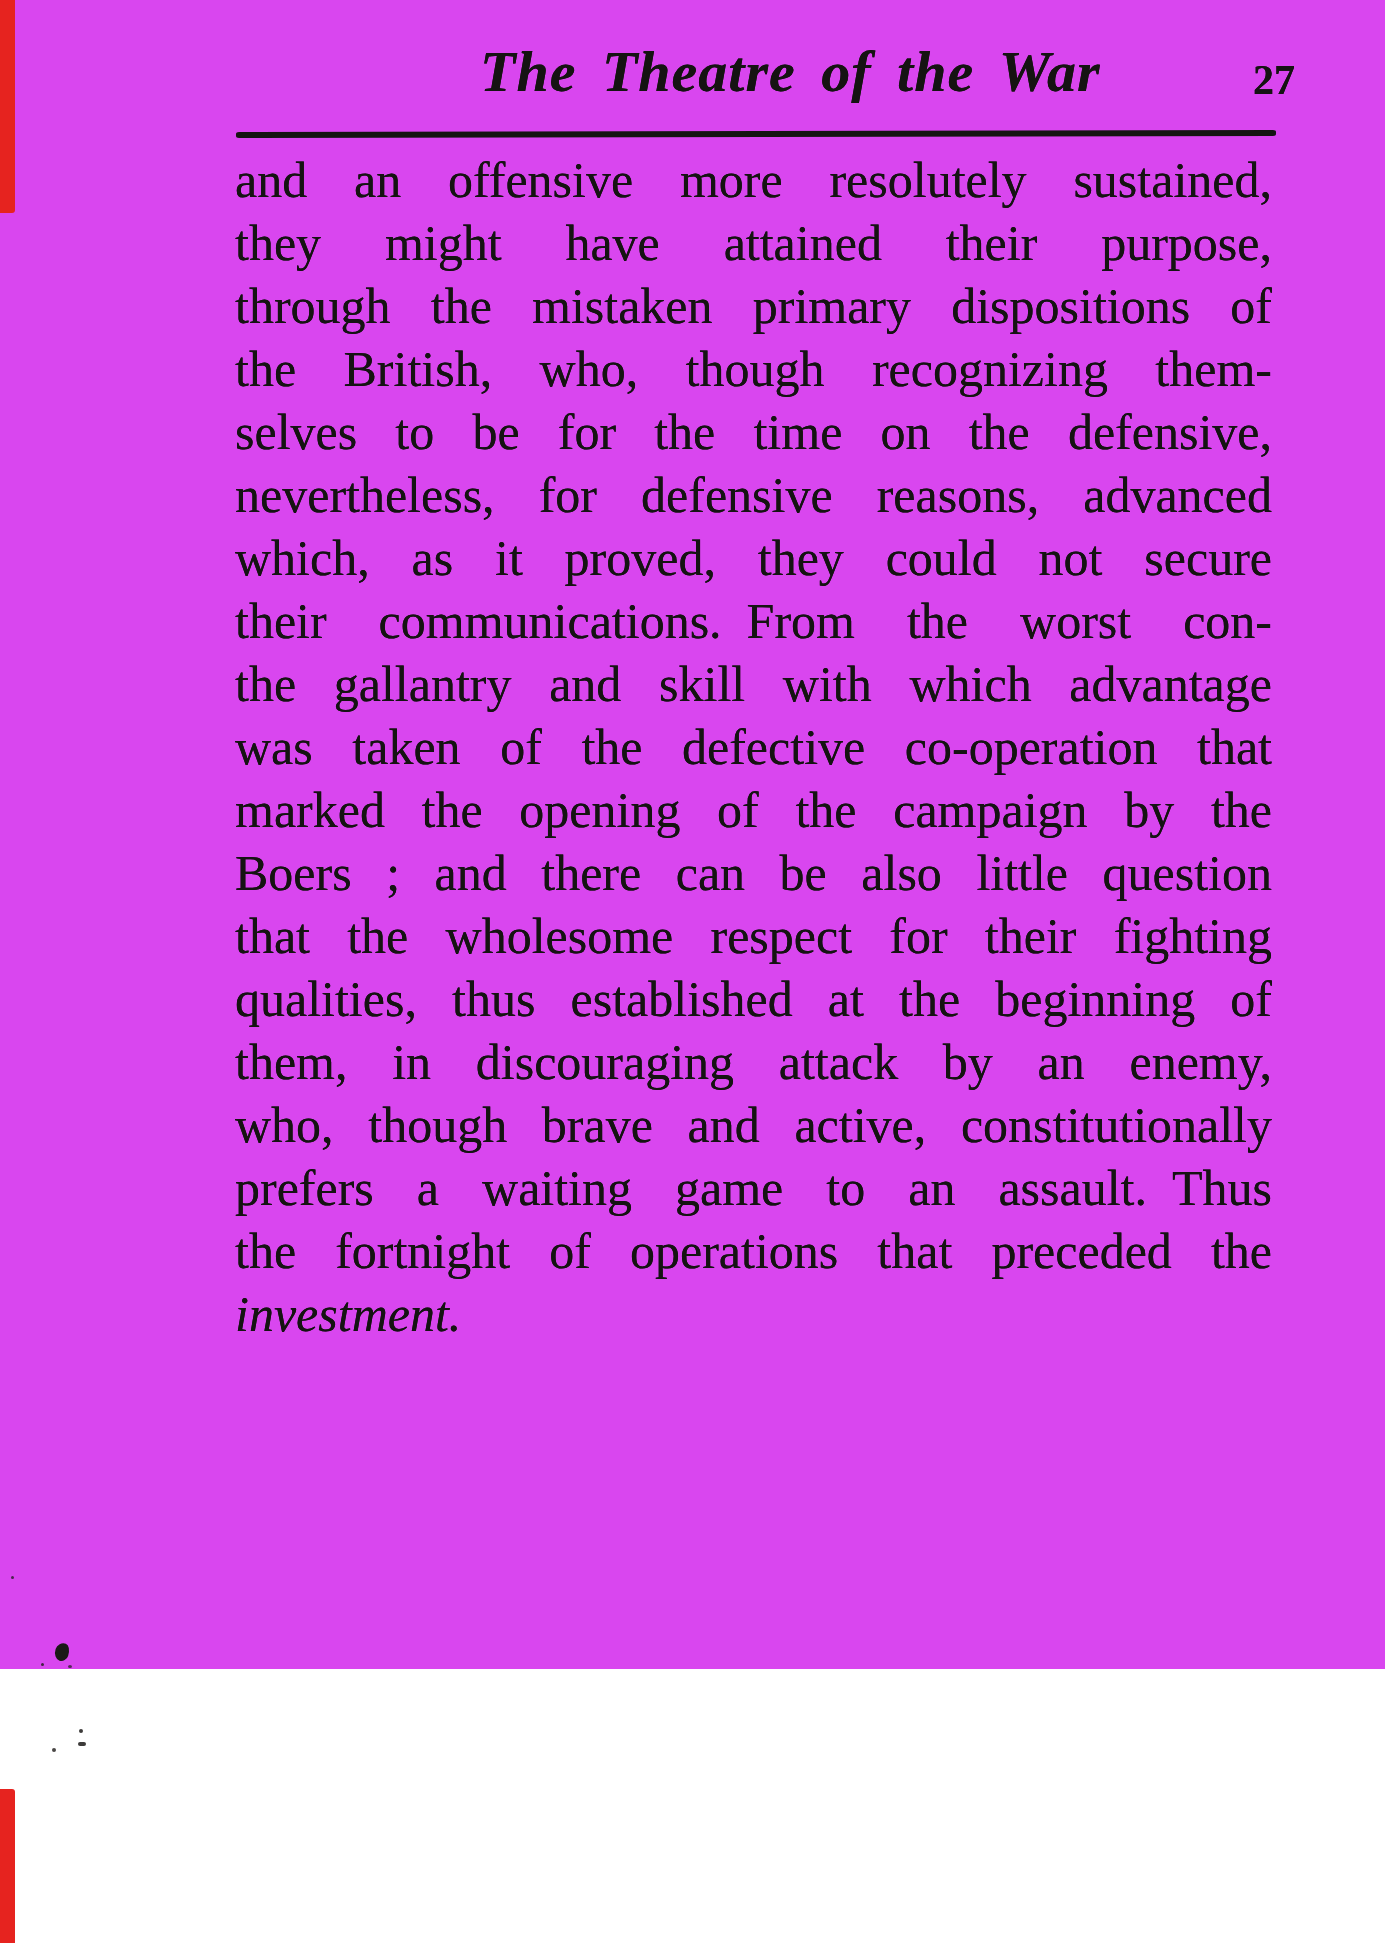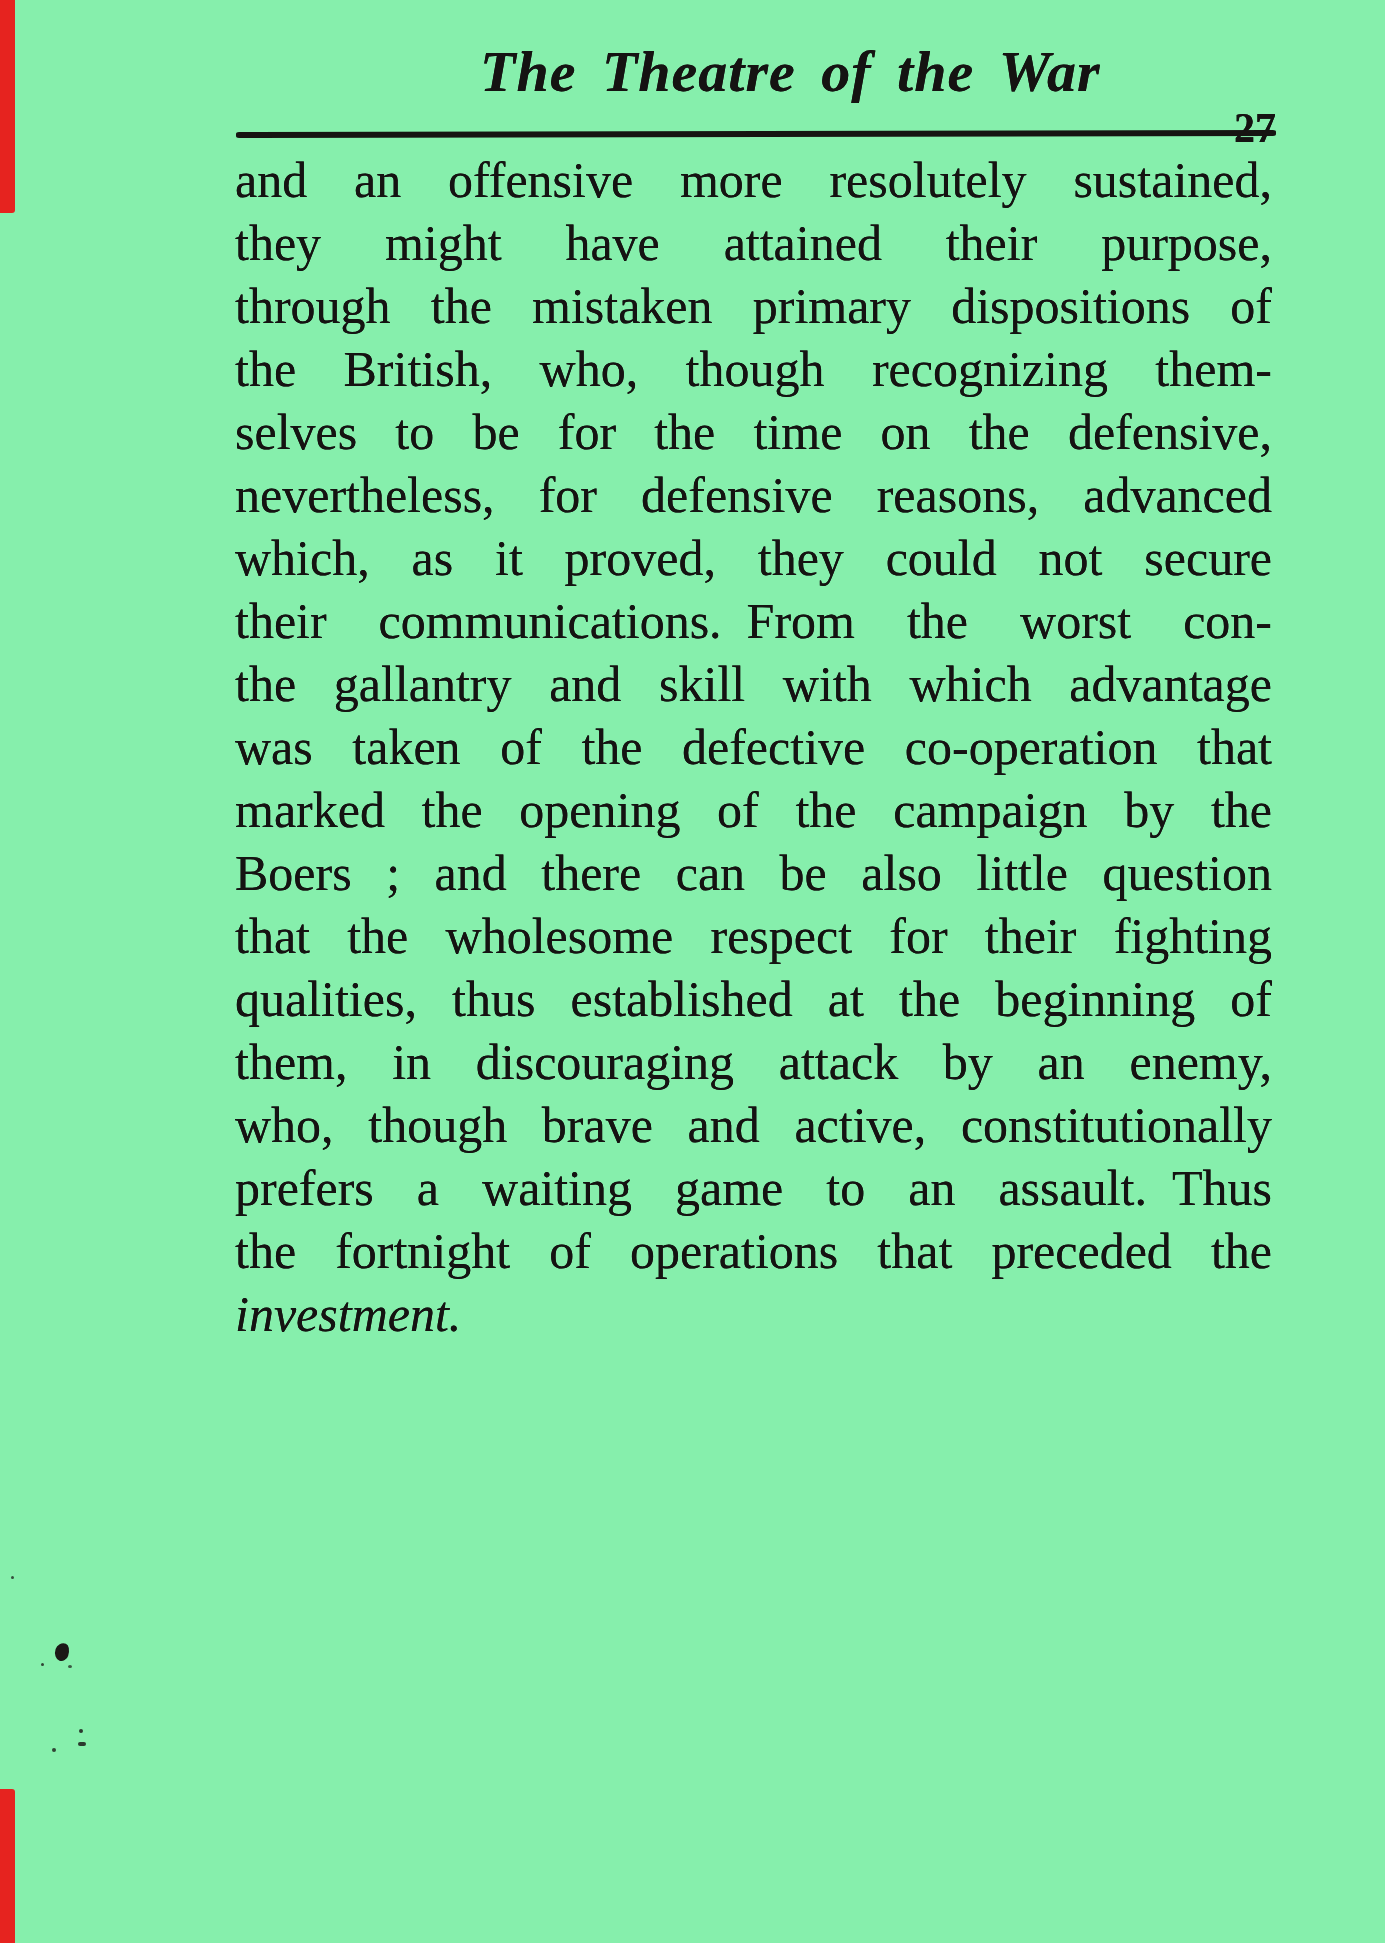--- a/index.html
+++ b/index.html
@@ -1,31 +1,30 @@
 <!DOCTYPE html>
 <html><head>
 <meta charset="utf-8">
 <style>
   html,body{margin:0;padding:0;}
   body{width:1385px;height:1943px;background:#ffffff;overflow:hidden;
        font-family:"Liberation Serif","DejaVu Serif",serif;}
-  .page{position:relative;width:1385px;height:1943px;background:#86efac;color:#151312;}
+  .page{position:relative;width:1385px;height:1669px;background:#d946ef;color:#151312;}
 
   
   .running-title{
     position:absolute;left:480px;top:42px;width:600px;
     font-style:italic;font-weight:600;font-size:58px;line-height:60px;
     letter-spacing:1px;word-spacing:10px;white-space:nowrap;
     text-shadow:0 0 .5px currentColor;
   }
   .folio{
     position:absolute;left:1215px;top:56px;width:80px;
-    font-size:42px;font-weight:600;text-align:center;
+    font-size:42px;font-weight:600;text-align:right;
     text-shadow:0 0 .5px currentColor;
-    margin-top:48px;
   }
   .header-rule{
     position:absolute;left:236px;top:131px;width:1040px;height:6px;
     background:#161412;transform:rotate(-0.12deg);border-radius:3px/2px;
   }
 
   
   .body-text{
     position:absolute;left:235px;top:149px;width:1037px;
     font-size:50px;line-height:63px;

